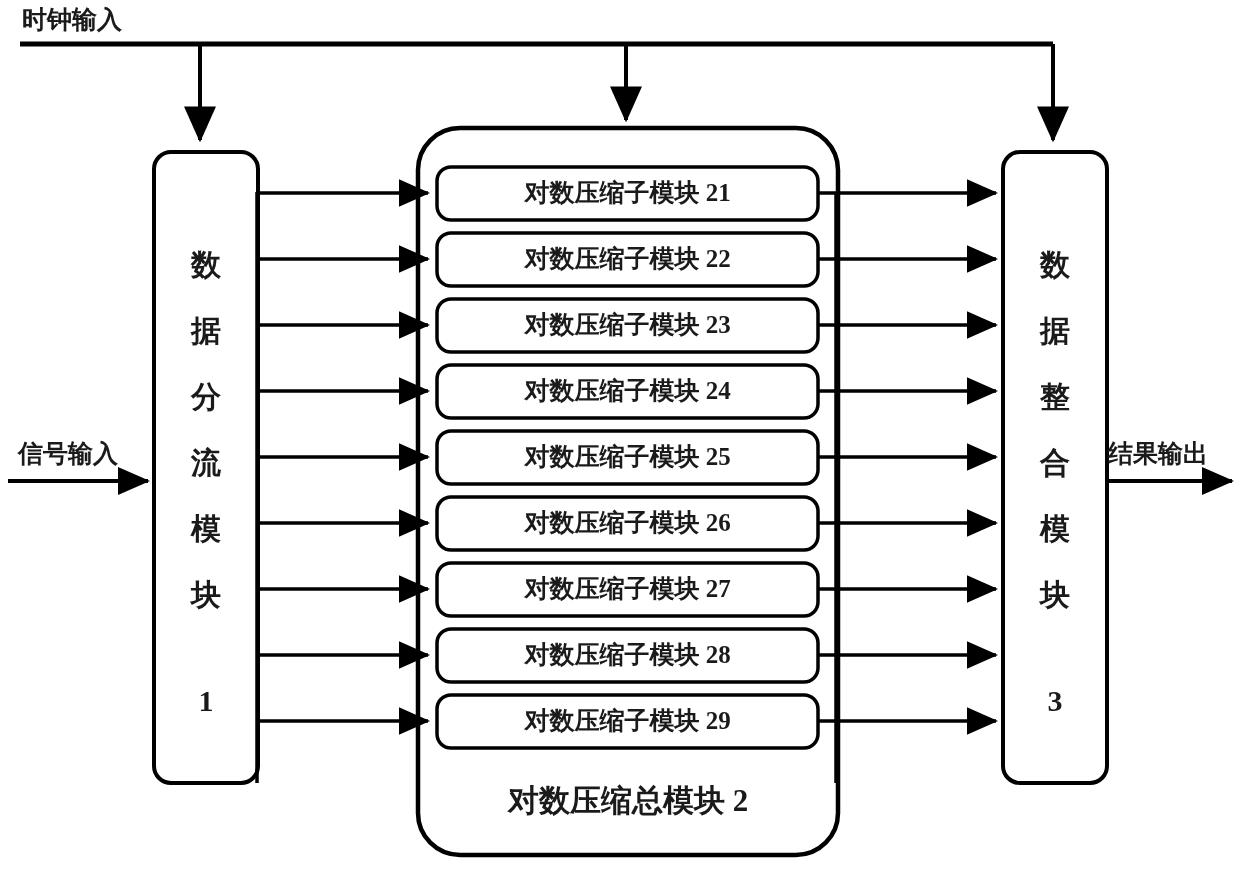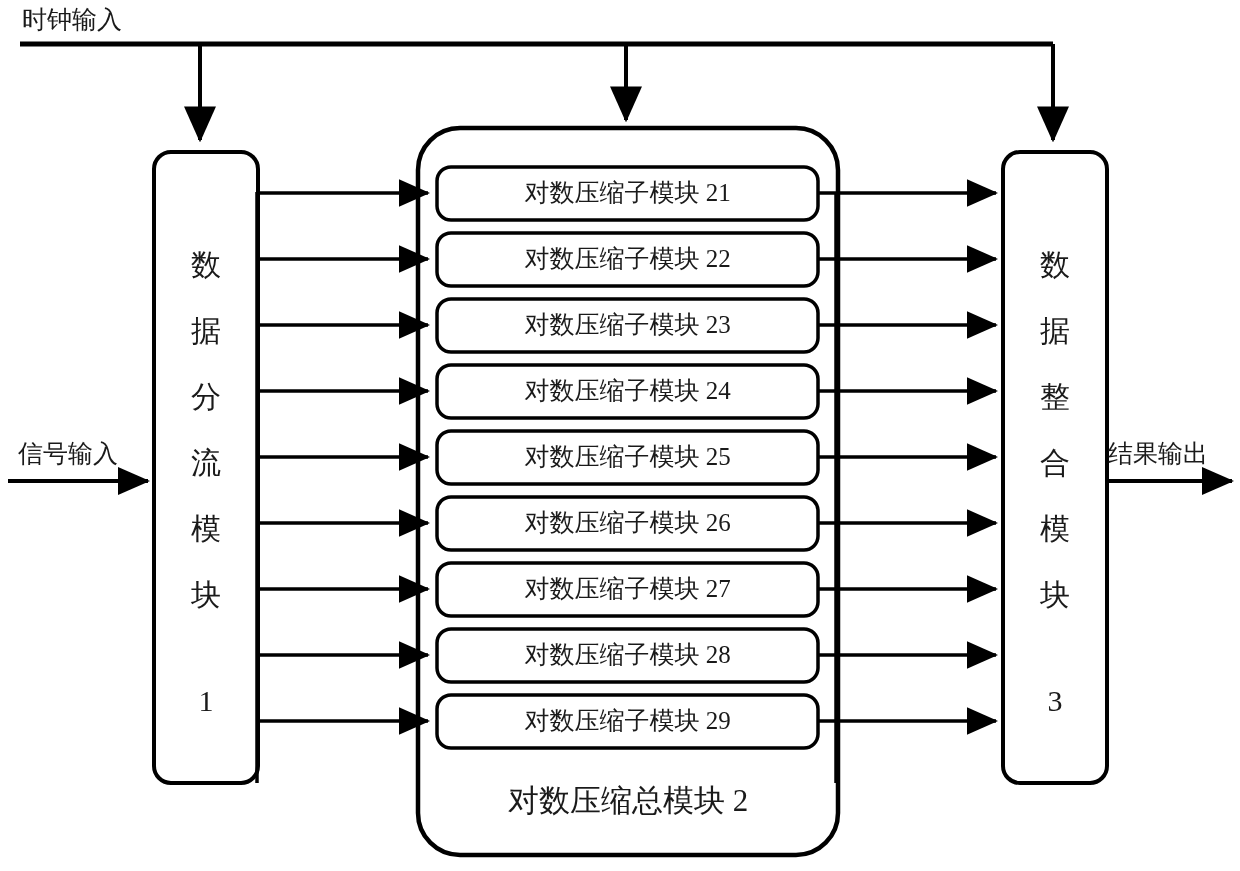--- a/index.html
+++ b/index.html
@@ -10,20 +10,21 @@
   body {
     width: 1240px;
     height: 871px;
     font-family: "Liberation Serif", "DejaVu Serif", serif;
     overflow: hidden;
   }
   #diagram-root {
     position: relative;
     width: 1240px;
     height: 745px;
+    font-weight: bold;
   }
   svg.diagram {
     display: block;
     width: 1240px;
     height: 871px;
   }
   .box-shape {
     fill: #ffffff;
     stroke: #000000;
     stroke-width: 4;

